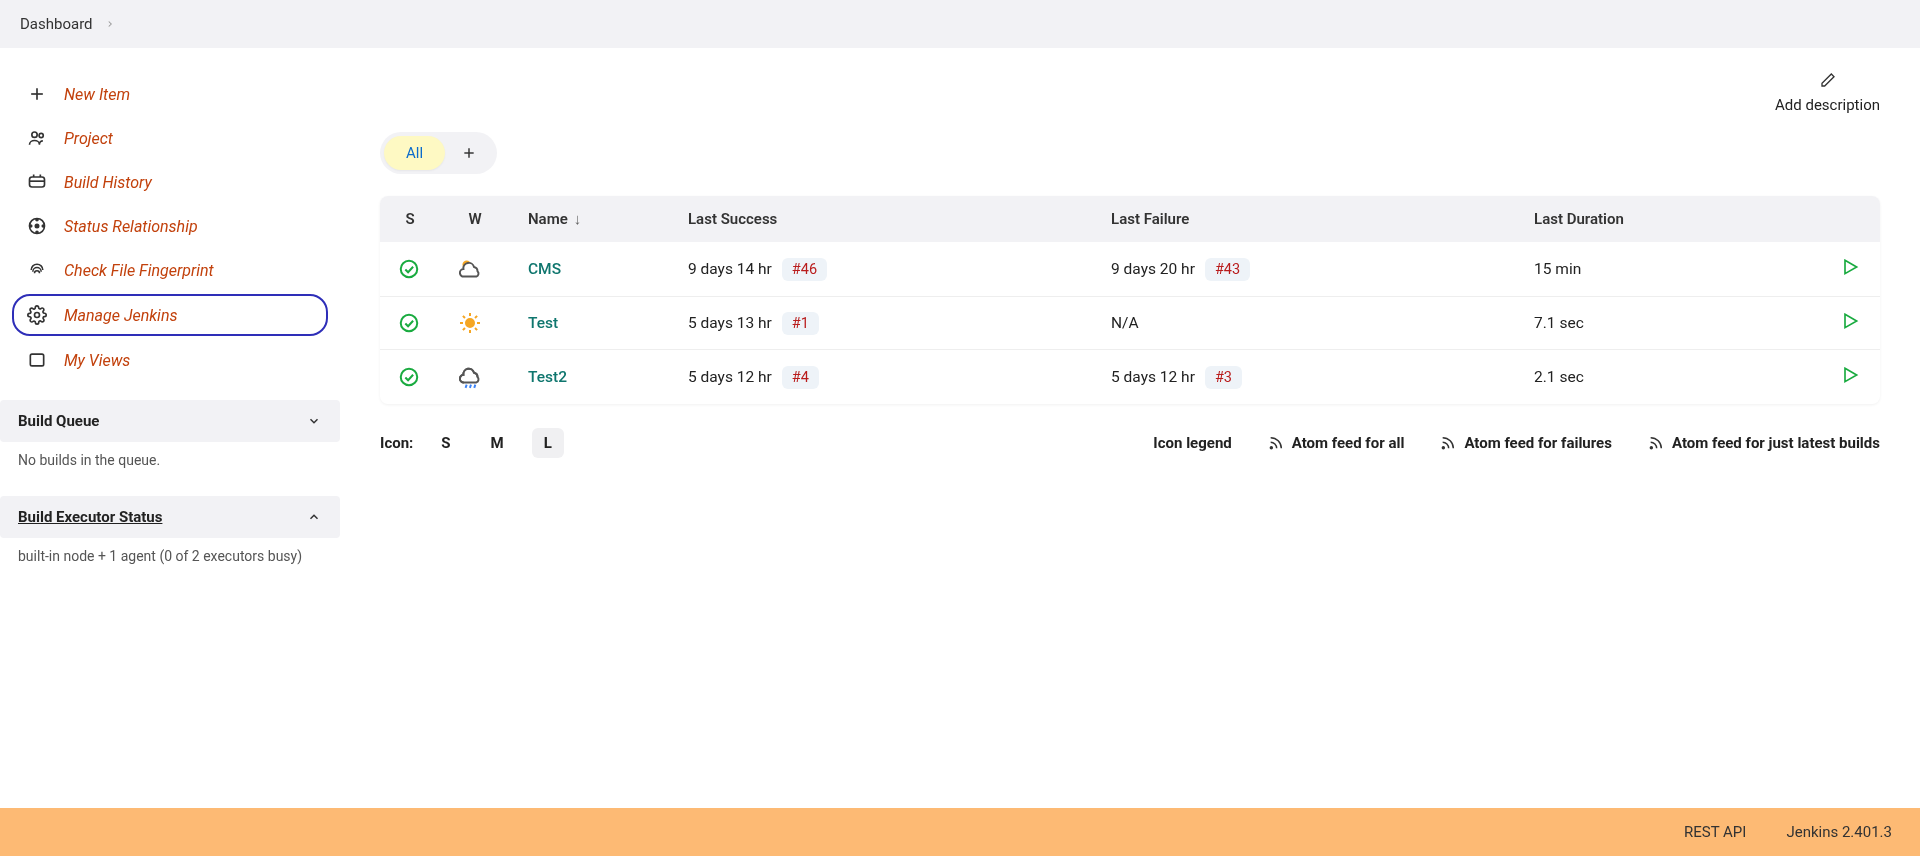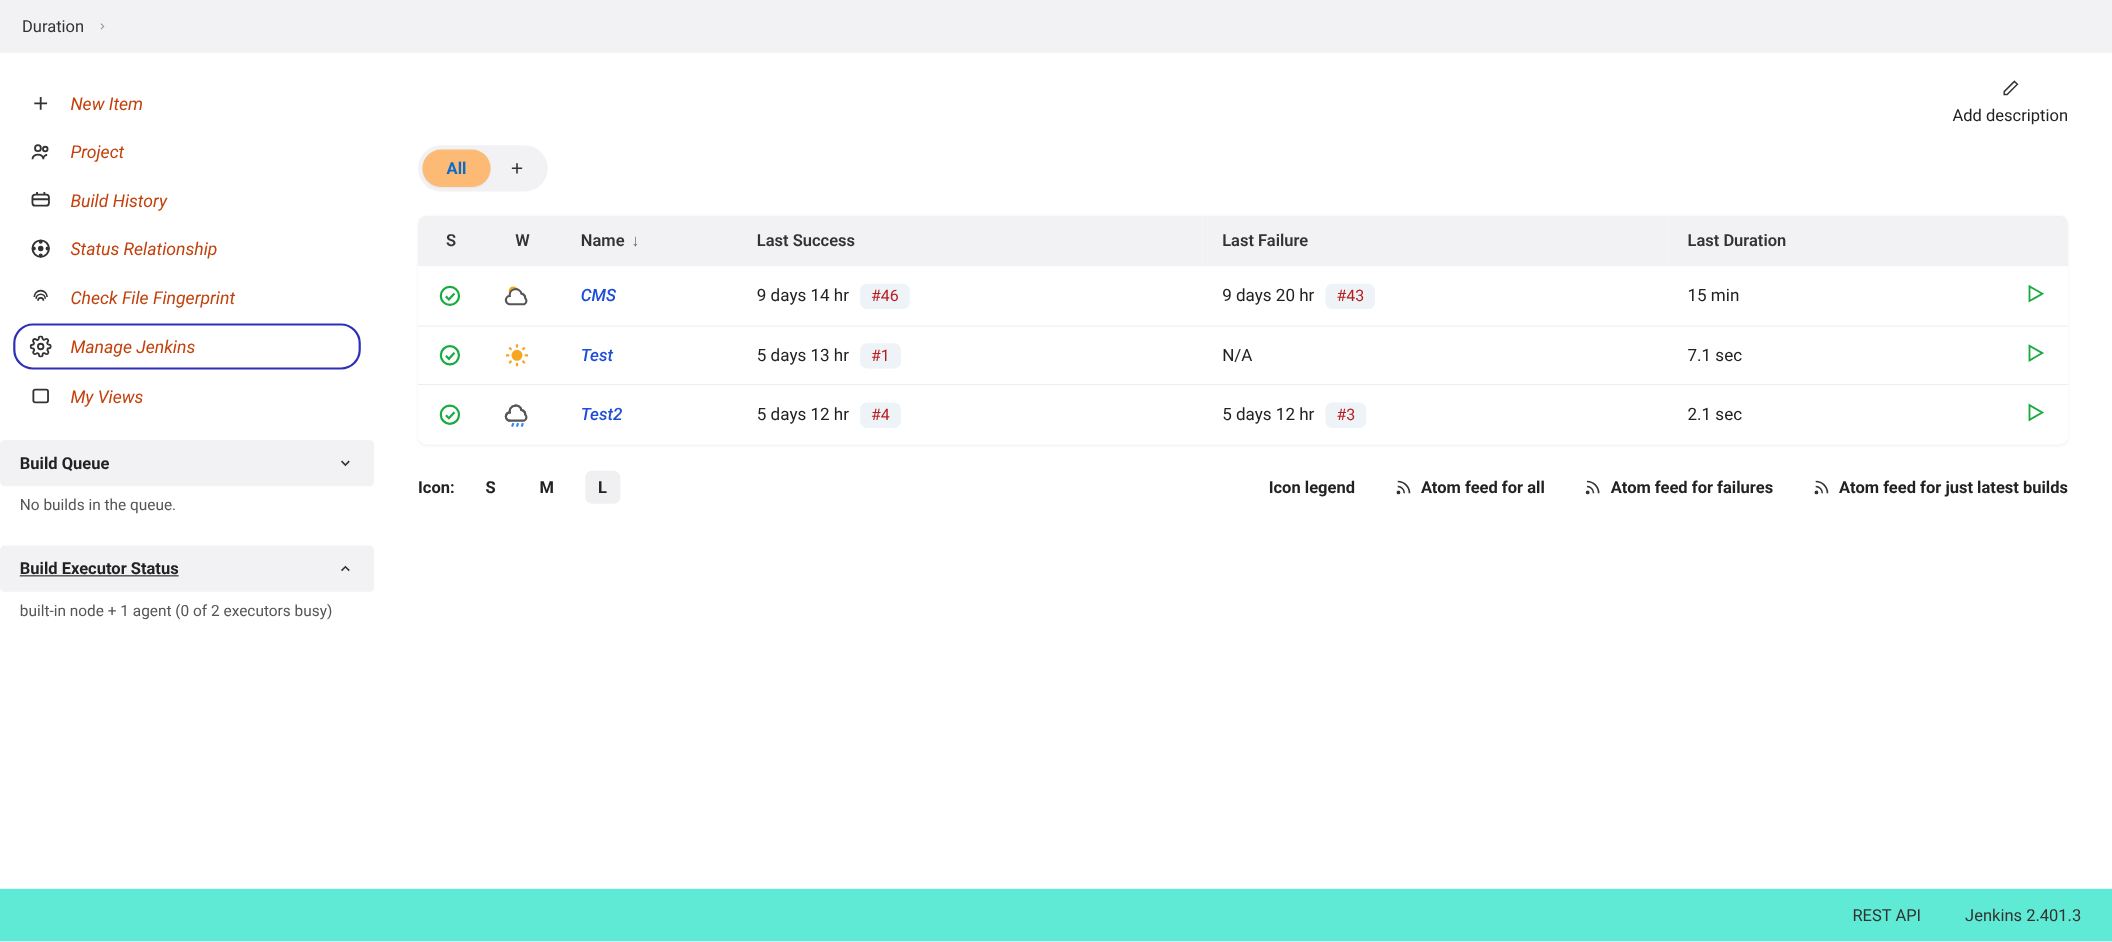--- a/index.html
+++ b/index.html
@@ -31,55 +31,55 @@
 .chevron-icon { width: 16px; height: 16px; display:inline-flex; align-items:center; justify-content:center; }
 
 
 .main { flex: 1; padding: 24px 40px 24px 40px; min-width: 0; }
 .top-actions { display: flex; justify-content: flex-end; margin-bottom: 18px; }
 .add-desc { display: inline-flex; align-items: center; gap: 8px; color: #222; cursor: pointer; font-size: 15px; flex-direction: column; }
 
 
 .view-tabs { display: inline-flex; align-items: center; background: #f2f2f5; border-radius: 24px; padding: 4px; margin-bottom: 22px; }
 .view-tab { padding: 8px 22px; border-radius: 20px; font-size: 15px; cursor: pointer; color: #333; }
-.view-tab.active { background: #fdba74; color: #0b6bcb; font-weight: 700; box-shadow: 0 1px 2px rgba(0,0,0,0.05); }
+.view-tab.active { background: #fef9c3; color: #0b6bcb; font-weight: 400; box-shadow: 0 1px 2px rgba(0,0,0,0.05); }
 .view-tab.add { padding: 8px 16px; display:flex; align-items:center; }
 
 
 .job-table { width: 100%; border-collapse: separate; border-spacing: 0; border-radius: 8px; overflow: hidden; box-shadow: 0 1px 3px rgba(0,0,0,0.06); }
 .job-table thead th { background: #f2f2f5; color: #333; font-weight: 600; font-size: 15px; text-align: left; padding: 14px 18px; }
 .job-table thead th.center { text-align: center; }
 .job-table tbody tr { border-top: 1px solid #eee; }
 .job-table tbody tr:not(:last-child) td { border-bottom: 1px solid #eee; }
 .job-table tbody td { padding: 14px 18px; font-size: 15.5px; color: #222; vertical-align: middle; }
 .job-table tbody td.center { text-align: center; }
-.job-link { color: #1d4ed8; font-weight: 500; font-style: italic; }
+.job-link { color: #0f766e; font-weight: 500; }
 .build-badge { display: inline-block; background: #eef3f8; color: #b91c1c; border-radius: 6px; padding: 3px 10px; margin-left: 10px; font-size: 14.5px; }
 .play-btn { cursor: pointer; display: inline-flex; align-items:center; justify-content:center; }
 .sort-arrow { color: #666; margin-left: 6px; }
 
 
 .table-footer { display: flex; align-items: center; justify-content: space-between; margin-top: 24px; font-size: 15px; color: #222; flex-wrap: wrap; gap: 20px; font-weight: bold; }
 .icon-size-group { display: flex; align-items: center; gap: 16px; }
 .size-btn { padding: 6px 12px; border-radius: 6px; cursor: pointer; }
 .size-btn.active { background: #f0f0f2; }
 .feed-links { display: flex; align-items: center; gap: 36px; }
 .feed-link { display: inline-flex; align-items: center; gap: 8px; color: #222; cursor: pointer; }
 
 
-.page-footer { background: #5eead4; height: 48px; display: flex; align-items: center; justify-content: flex-end; padding: 0 28px; gap: 40px; font-size: 15px; color: #333; }
+.page-footer { background: #fdba74; height: 48px; display: flex; align-items: center; justify-content: flex-end; padding: 0 28px; gap: 40px; font-size: 15px; color: #333; }
 .page-footer a { color: #333; }
 
 svg { display: block; }
 </style>
 </head>
 <body>
 
 <div class="breadcrumb-bar">
-  <a class="breadcrumb-item">Duration</a>
+  <a class="breadcrumb-item">Dashboard</a>
   <span class="breadcrumb-chevron">
     <svg width="10" height="10" viewBox="0 0 24 24" fill="none" stroke="#999" stroke-width="2.5">
         <polyline points="9 18 15 12 9 6"></polyline>
       </svg>
   </span>
 </div>
 
 <div class="layout">
 
   <aside class="sidebar">

